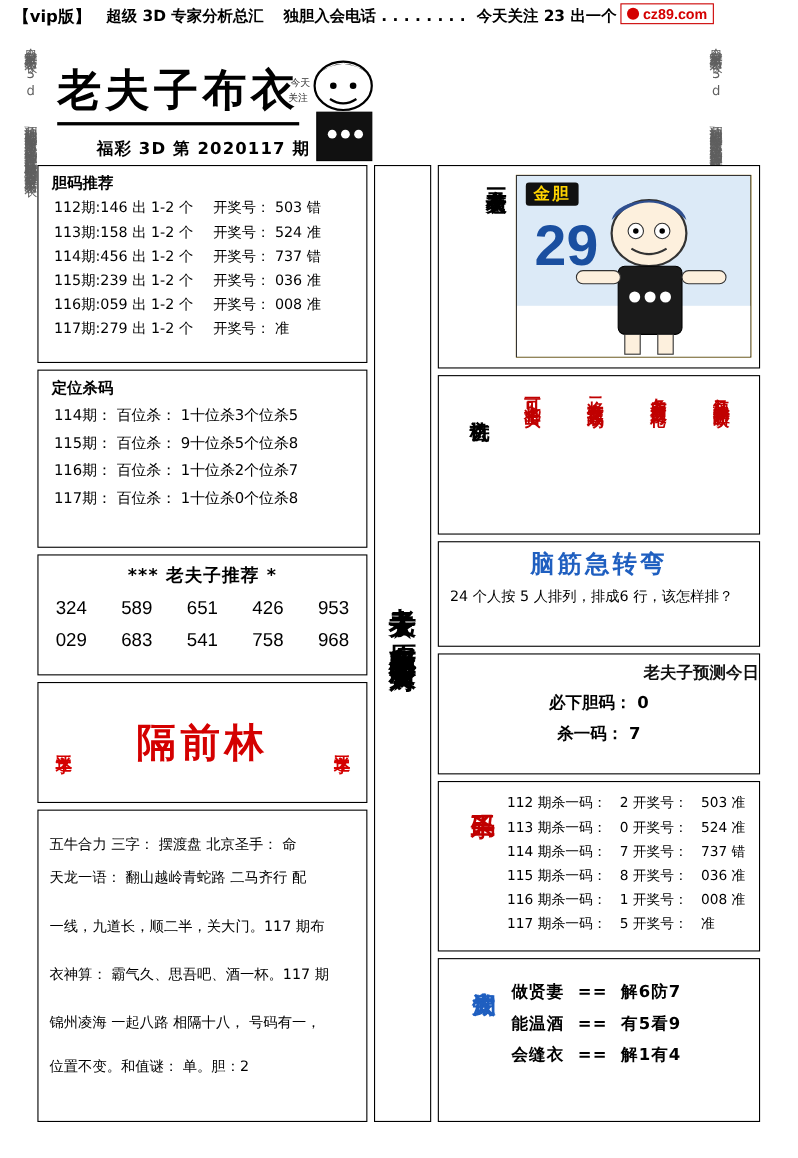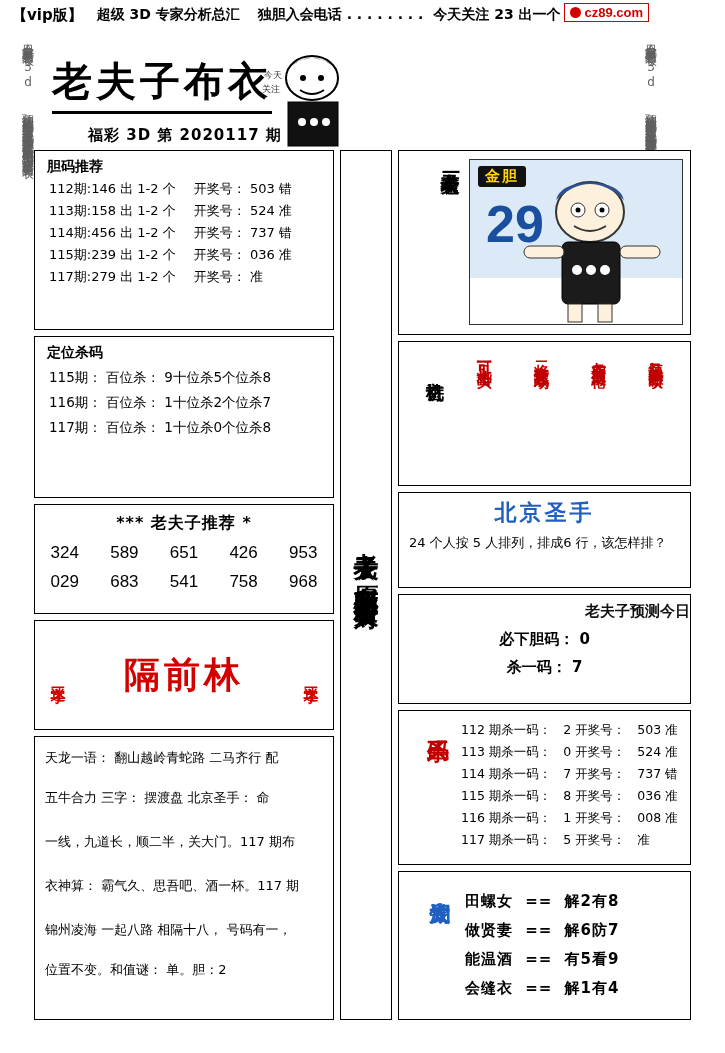--- a/index.html
+++ b/index.html
@@ -216,27 +216,32 @@
     </div>
     <div class="rowline">
       <span>114期:456 出 1-2 个</span>
       <span class="res">开奖号： 737 错</span>
     </div>
     <div class="rowline">
       <span>115期:239 出 1-2 个</span>
       <span class="res">开奖号： 036 准</span>
     </div>
     <div class="rowline">
+      <span>116期:059 出 1-2 个</span>
+      <span class="res">开奖号： 008 准</span>
+    </div>
+    <div class="rowline">
       <span>117期:279 出 1-2 个</span>
       <span class="res">开奖号： 准</span>
     </div>
   </div>
 
   <div class="box b-dingwei">
     <div class="box-title">定位杀码</div>
+    <div class="kline">114期：  百位杀： 1十位杀3个位杀5</div>
     <div class="kline">115期：  百位杀： 9十位杀5个位杀8</div>
     <div class="kline">116期：  百位杀： 1十位杀2个位杀7</div>
     <div class="kline">117期：  百位杀： 1十位杀0个位杀8</div>
   </div>
 
   <div class="box b-tuijian">
     <div class="tj-title">*** 老夫子推荐 *</div>
     <div class="tj-nums">
       <span>324</span>
       <span>589</span>
@@ -255,22 +260,22 @@
 
   <div class="box b-sanzi">
     <div class="sanzi-wrap">
       <div class="sz-side">三字迷</div>
       <div class="sz-main">隔前林</div>
       <div class="sz-side">三字迷</div>
     </div>
   </div>
 
   <div class="box b-tianlong">
+    <div class="tl-line" style="margin-top:22px">五牛合力    三字： 摆渡盘 北京圣手： 命</div>
     <div class="tl-line first">天龙一语： 翻山越岭青蛇路  二马齐行   配</div>
-    <div class="tl-line" style="margin-top:22px">五牛合力    三字： 摆渡盘 北京圣手： 命</div>
     <div class="tl-line" style="margin-top:26px">一线，九道长，顺二半，关大门。117 期布</div>
     <div class="tl-line" style="margin-top:26px">衣神算： 霸气久、思吾吧、酒一杯。117 期</div>
     <div class="tl-line" style="margin-top:26px">锦州凌海 一起八路  相隔十八， 号码有一，</div>
     <div class="tl-line" style="margin-top:22px">位置不变。和值谜： 单。胆：2</div>
   </div>
 
   <div class="box b-slogan">
     <div class="slogan-txt">老夫子★愿所有彩民新年发大财★</div>
   </div>
 
@@ -305,21 +310,21 @@
     <div class="xj-left">玄机诗</div>
     <div class="xj-poem">
       <div class="xj-col">红马黑驹声断唤</div>
       <div class="xj-col">各有四股使刀枪</div>
       <div class="xj-col">二将交锋在战场</div>
       <div class="xj-col">可见一七将出头</div>
     </div>
   </div>
 
   <div class="box b-naojin">
-    <div class="nj-title">北京圣手</div>
+    <div class="nj-title">脑筋急转弯</div>
     <div class="nj-body">24 个人按 5 人排列，排成6 行，该怎样排？</div>
   </div>
 
   <div class="box b-yuce">
     <div class="yc-title">老夫子预测今日</div>
     <div class="yc-line">必下胆码： 0</div>
     <div class="yc-line">杀一码： 7</div>
   </div>
 
   <div class="box b-shama">
@@ -355,25 +360,20 @@
         <span class="r2">5 开奖号：</span>
         <span class="r2">准</span>
       </div>
     </div>
   </div>
 
   <div class="box b-taihu">
     <div class="th-left">太湖钓叟</div>
     <div class="th-rows">
       <div class="th-row">
-        <span>田螺女</span>
-        <span class="eq">==</span>
-        <span>解2有8</span>
-      </div>
-      <div class="th-row">
         <span>做贤妻</span>
         <span class="eq">==</span>
         <span>解6防7</span>
       </div>
       <div class="th-row">
         <span>能温酒</span>
         <span class="eq">==</span>
         <span>有5看9</span>
       </div>
       <div class="th-row">

